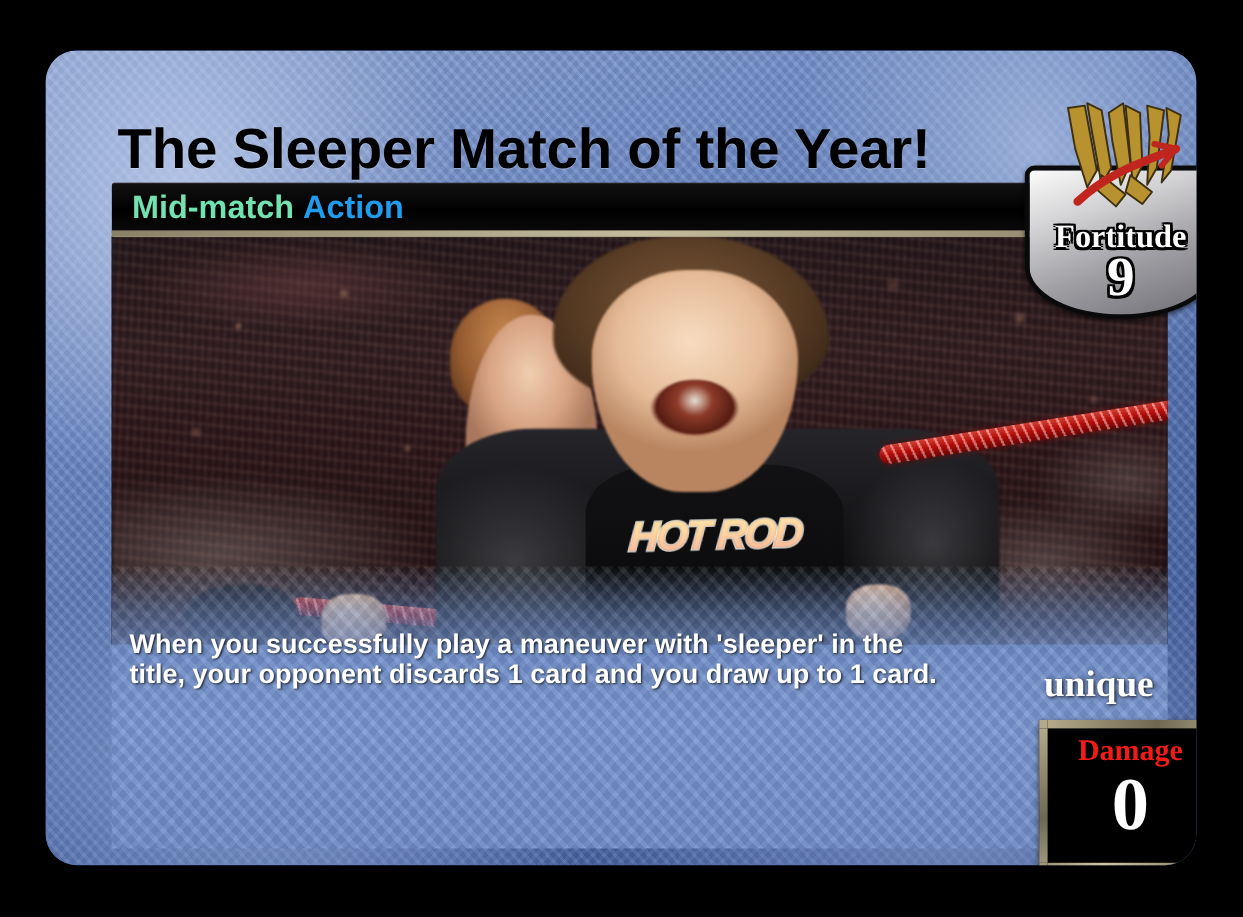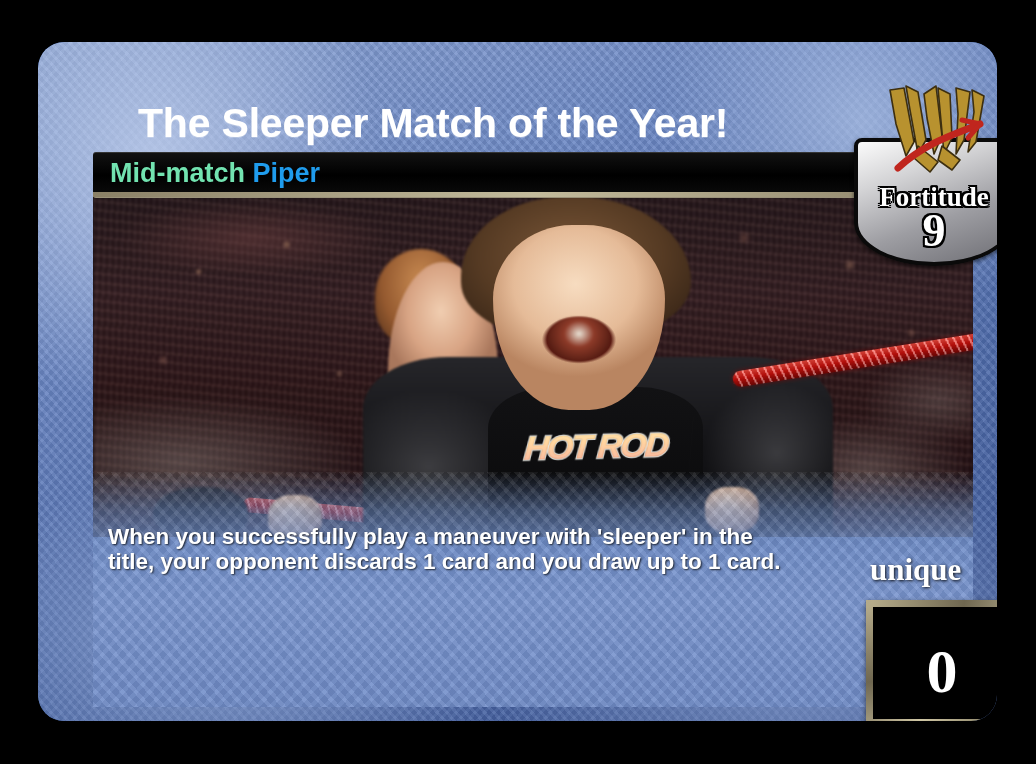--- a/index.html
+++ b/index.html
@@ -35,24 +35,23 @@
     overflow:hidden;
   }
 
   
   #title-row{
     position:absolute;left:60px;top:58px;width:700px;height:46px;
     display:flex;align-items:center;
     z-index:6;
   }
   #card-title{
-    font-size:41px;font-weight:bold;color:#ffffff;letter-spacing:-.2px;
+    font-size:47px;font-weight:bold;color:#000000;letter-spacing:-.2px;
     white-space:nowrap;line-height:1;
     text-shadow:0 1px 0 rgba(255,255,255,.25);
-    margin-left:40px;
   }
 
   
   #type-bar{
     position:absolute;left:55px;top:110px;width:880px;height:42px;
     background:linear-gradient(180deg,#121212 0%,#000 55%,#0a0a0a 100%);
     border-radius:3px;
     border-bottom:4px solid #9a9279;
     display:flex;align-items:center;
     z-index:5;
@@ -303,21 +302,21 @@
   <div id="card-frame"></div>
 
   <div id="inner"></div>
 
   <div id="title-row">
     <span id="card-title">The Sleeper Match of the Year!</span>
   </div>
 
   <div id="type-bar">
     <span id="type-text">
-      <span class="t-sub">Mid-match</span><span class="t-sub">&nbsp;</span><span class="t-cat">Piper</span>
+      <span class="t-sub">Mid-match</span><span class="t-sub">&nbsp;</span><span class="t-cat">Action</span>
     </span>
   </div>
 
   <div id="photo-top-rule"></div>
 
   <div id="photo">
     <div class="crowd"></div>
     <div class="crowd-blur2"></div>
     <div class="wrestler2-hair"></div>
     <div class="wrestler2"></div>
@@ -362,16 +361,17 @@
         <path d="M100,40 L88,54"></path>
       </g>
     </svg>
     <div id="fort-label">Fortitude</div>
     <div id="fort-value">9</div>
   </div>
 
   <div id="unique">unique</div>
 
   <div id="damage-box">
+    <div id="damage-label">Damage</div>
     <div id="damage-value">0</div>
   </div>
 
 </div>
 
 </body></html>

